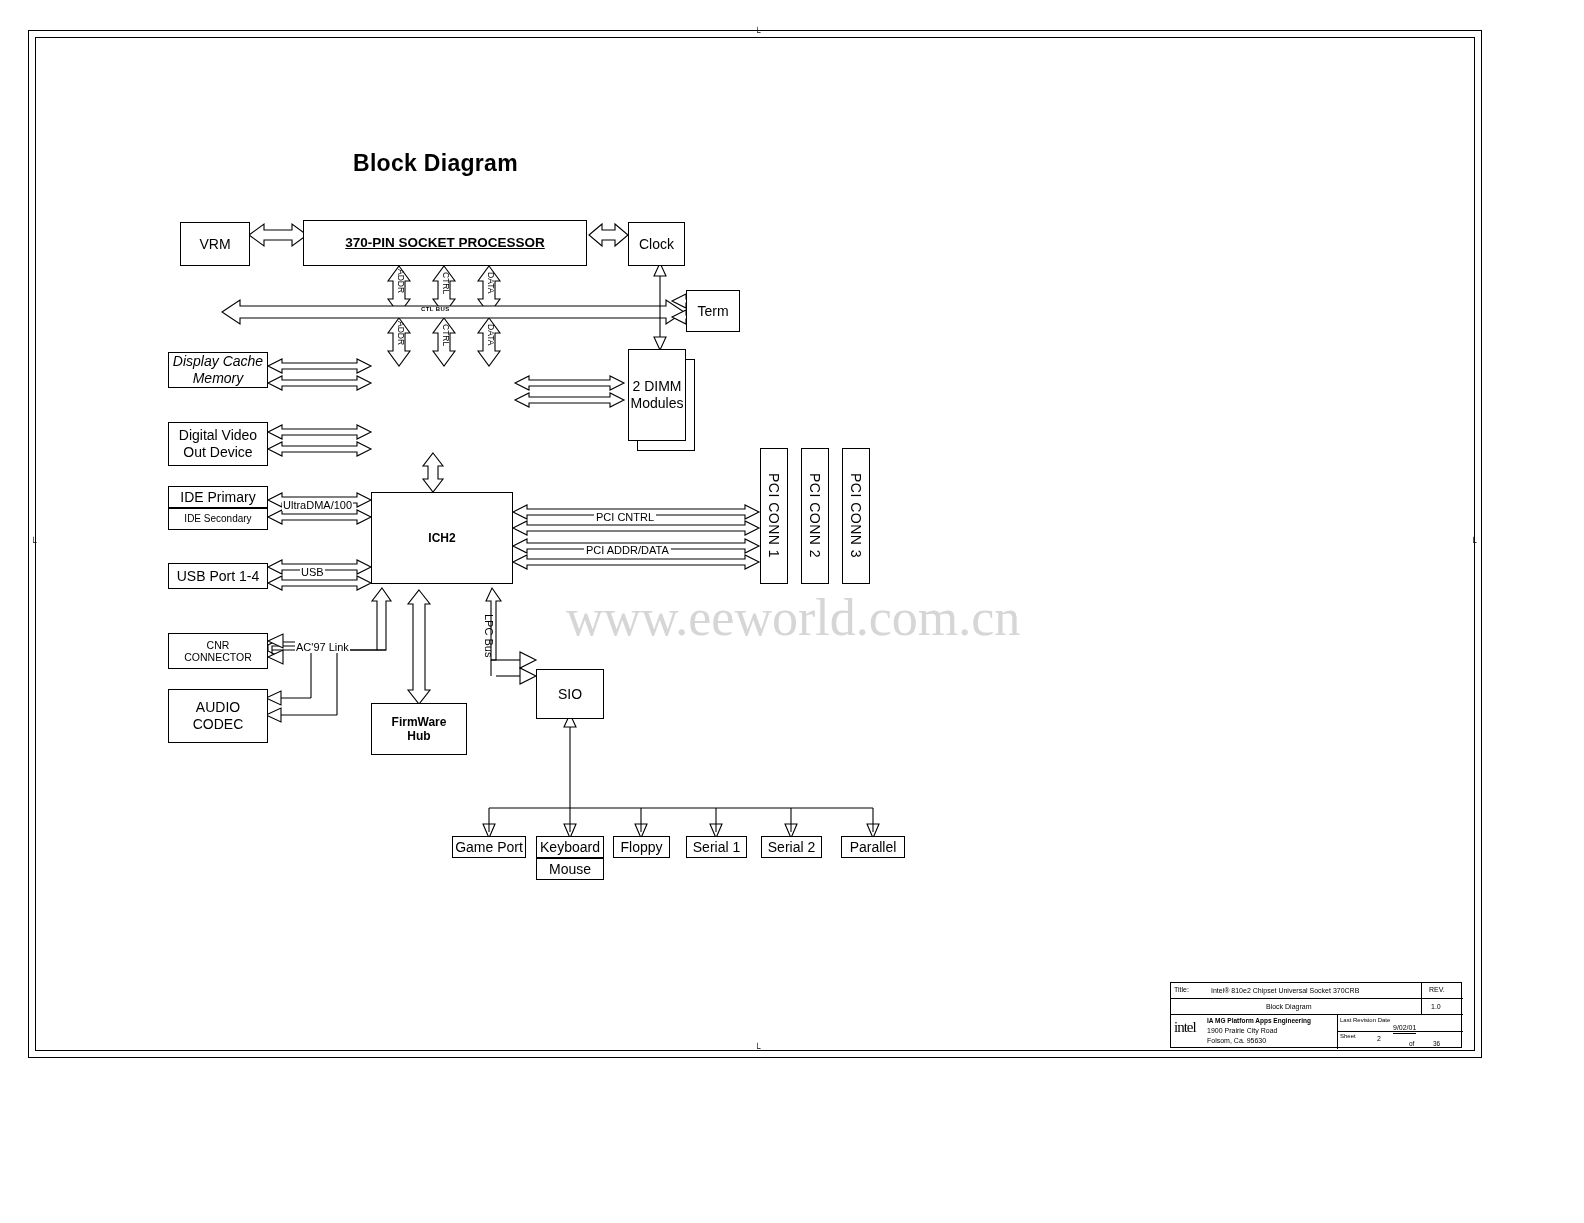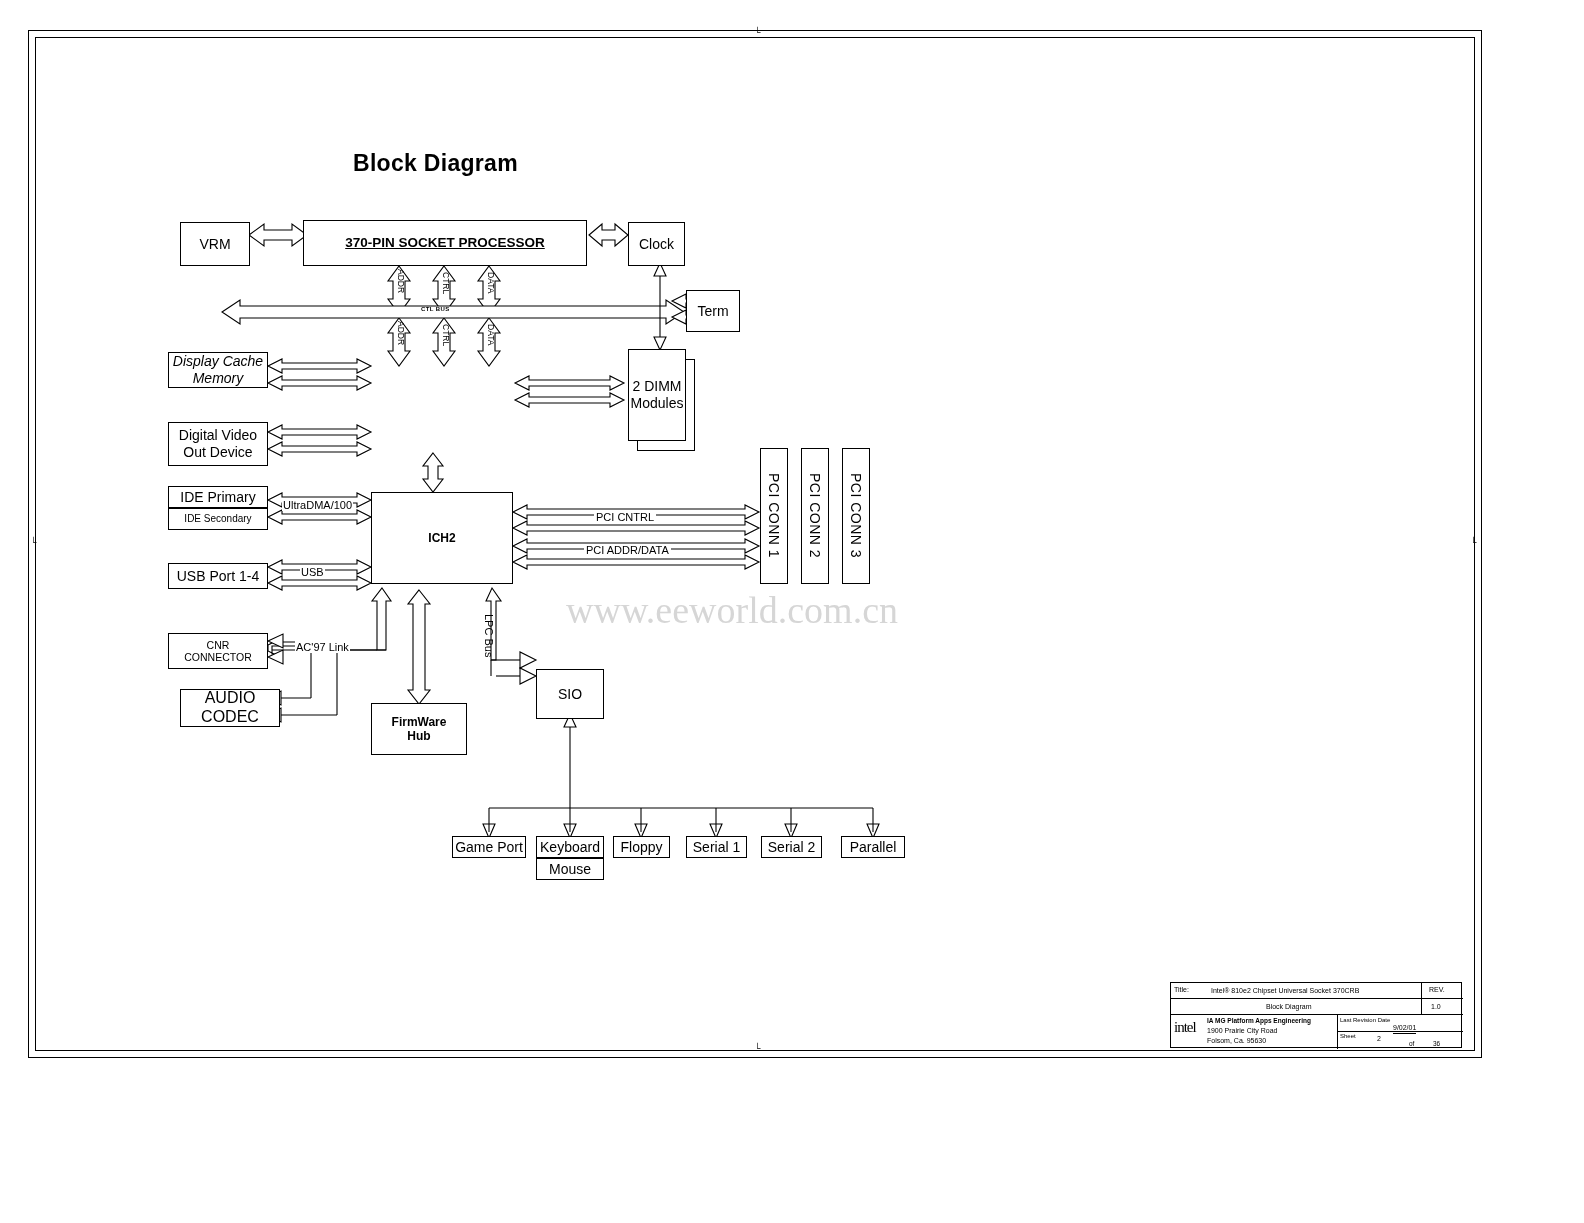--- a/index.html
+++ b/index.html
@@ -23,21 +23,21 @@
   
   .lbl{position:absolute;font-size:11px;line-height:1.1;white-space:nowrap;z-index:7;background:transparent;}
   .lbl.sm{font-size:8.5px;}
   .lbl.vt{writing-mode:vertical-rl;text-orientation:mixed;}
 
   svg.ovl{position:absolute;left:0;top:0;width:1584px;height:1223px;z-index:4;pointer-events:none;}
 
   .title{position:absolute;left:353px;top:150px;font-size:23px;font-weight:bold;letter-spacing:0.3px;}
 
   .watermark{position:absolute;left:566px;top:588px;font-family:"Liberation Serif",serif;
-             font-size:38px;color:#d6d6d6;letter-spacing:0px;z-index:2;white-space:nowrap;}
+             font-size:52px;color:#d6d6d6;letter-spacing:0px;z-index:2;white-space:nowrap;}
 
   
   .tb{position:absolute;left:1170px;top:982px;width:292px;height:66px;border:1.1px solid #000;
       box-sizing:border-box;font-size:6.5px;z-index:9;background:#fff;}
   .tb .r{position:absolute;box-sizing:border-box;}
   .tb .bb{border-bottom:1.1px solid #000;}
   .tb .br{border-right:1.1px solid #000;}
   .tbtxt{position:absolute;white-space:nowrap;line-height:1.25;}
   .u{border-bottom:0.8px solid #000;}
   .intel{position:absolute;font-family:"Liberation Serif",serif;font-size:15px;left:3px;top:36px;letter-spacing:-1px;}
@@ -170,21 +170,21 @@
 
   <div class="blk" style="left:168px;top:486px;width:100px;height:22px;">IDE Primary</div>
   <div class="blk" style="left:168px;top:508px;width:100px;height:22px;font-size:10px;">IDE Secondary</div>
 
   <div class="blk bold b12" style="left:371px;top:492px;width:142px;height:92px;">ICH2</div>
 
   <div class="blk" style="left:168px;top:563px;width:100px;height:26px;">USB Port 1-4</div>
 
   <div class="blk" style="left:168px;top:633px;width:100px;height:36px;white-space:pre-line;font-size:10.5px;">CNR
 CONNECTOR</div>
-  <div class="blk" style="left:180px;top:689px;width:100px;height:38px;white-space:pre-line;font-size:16px;">AUDIO
+  <div class="blk" style="left:168px;top:689px;width:100px;height:54px;white-space:pre-line;font-size:14px;">AUDIO
 CODEC</div>
 
   <div class="blk bold b12" style="left:371px;top:703px;width:96px;height:52px;white-space:pre-line;">FirmWare
 Hub</div>
   <div class="blk" style="left:536px;top:669px;width:68px;height:50px;">SIO</div>
 
   <div class="blk vert" style="left:760px;top:448px;width:28px;height:136px;">PCI CONN 1</div>
   <div class="blk vert" style="left:801px;top:448px;width:28px;height:136px;">PCI CONN 2</div>
   <div class="blk vert" style="left:842px;top:448px;width:28px;height:136px;">PCI CONN 3</div>
 

